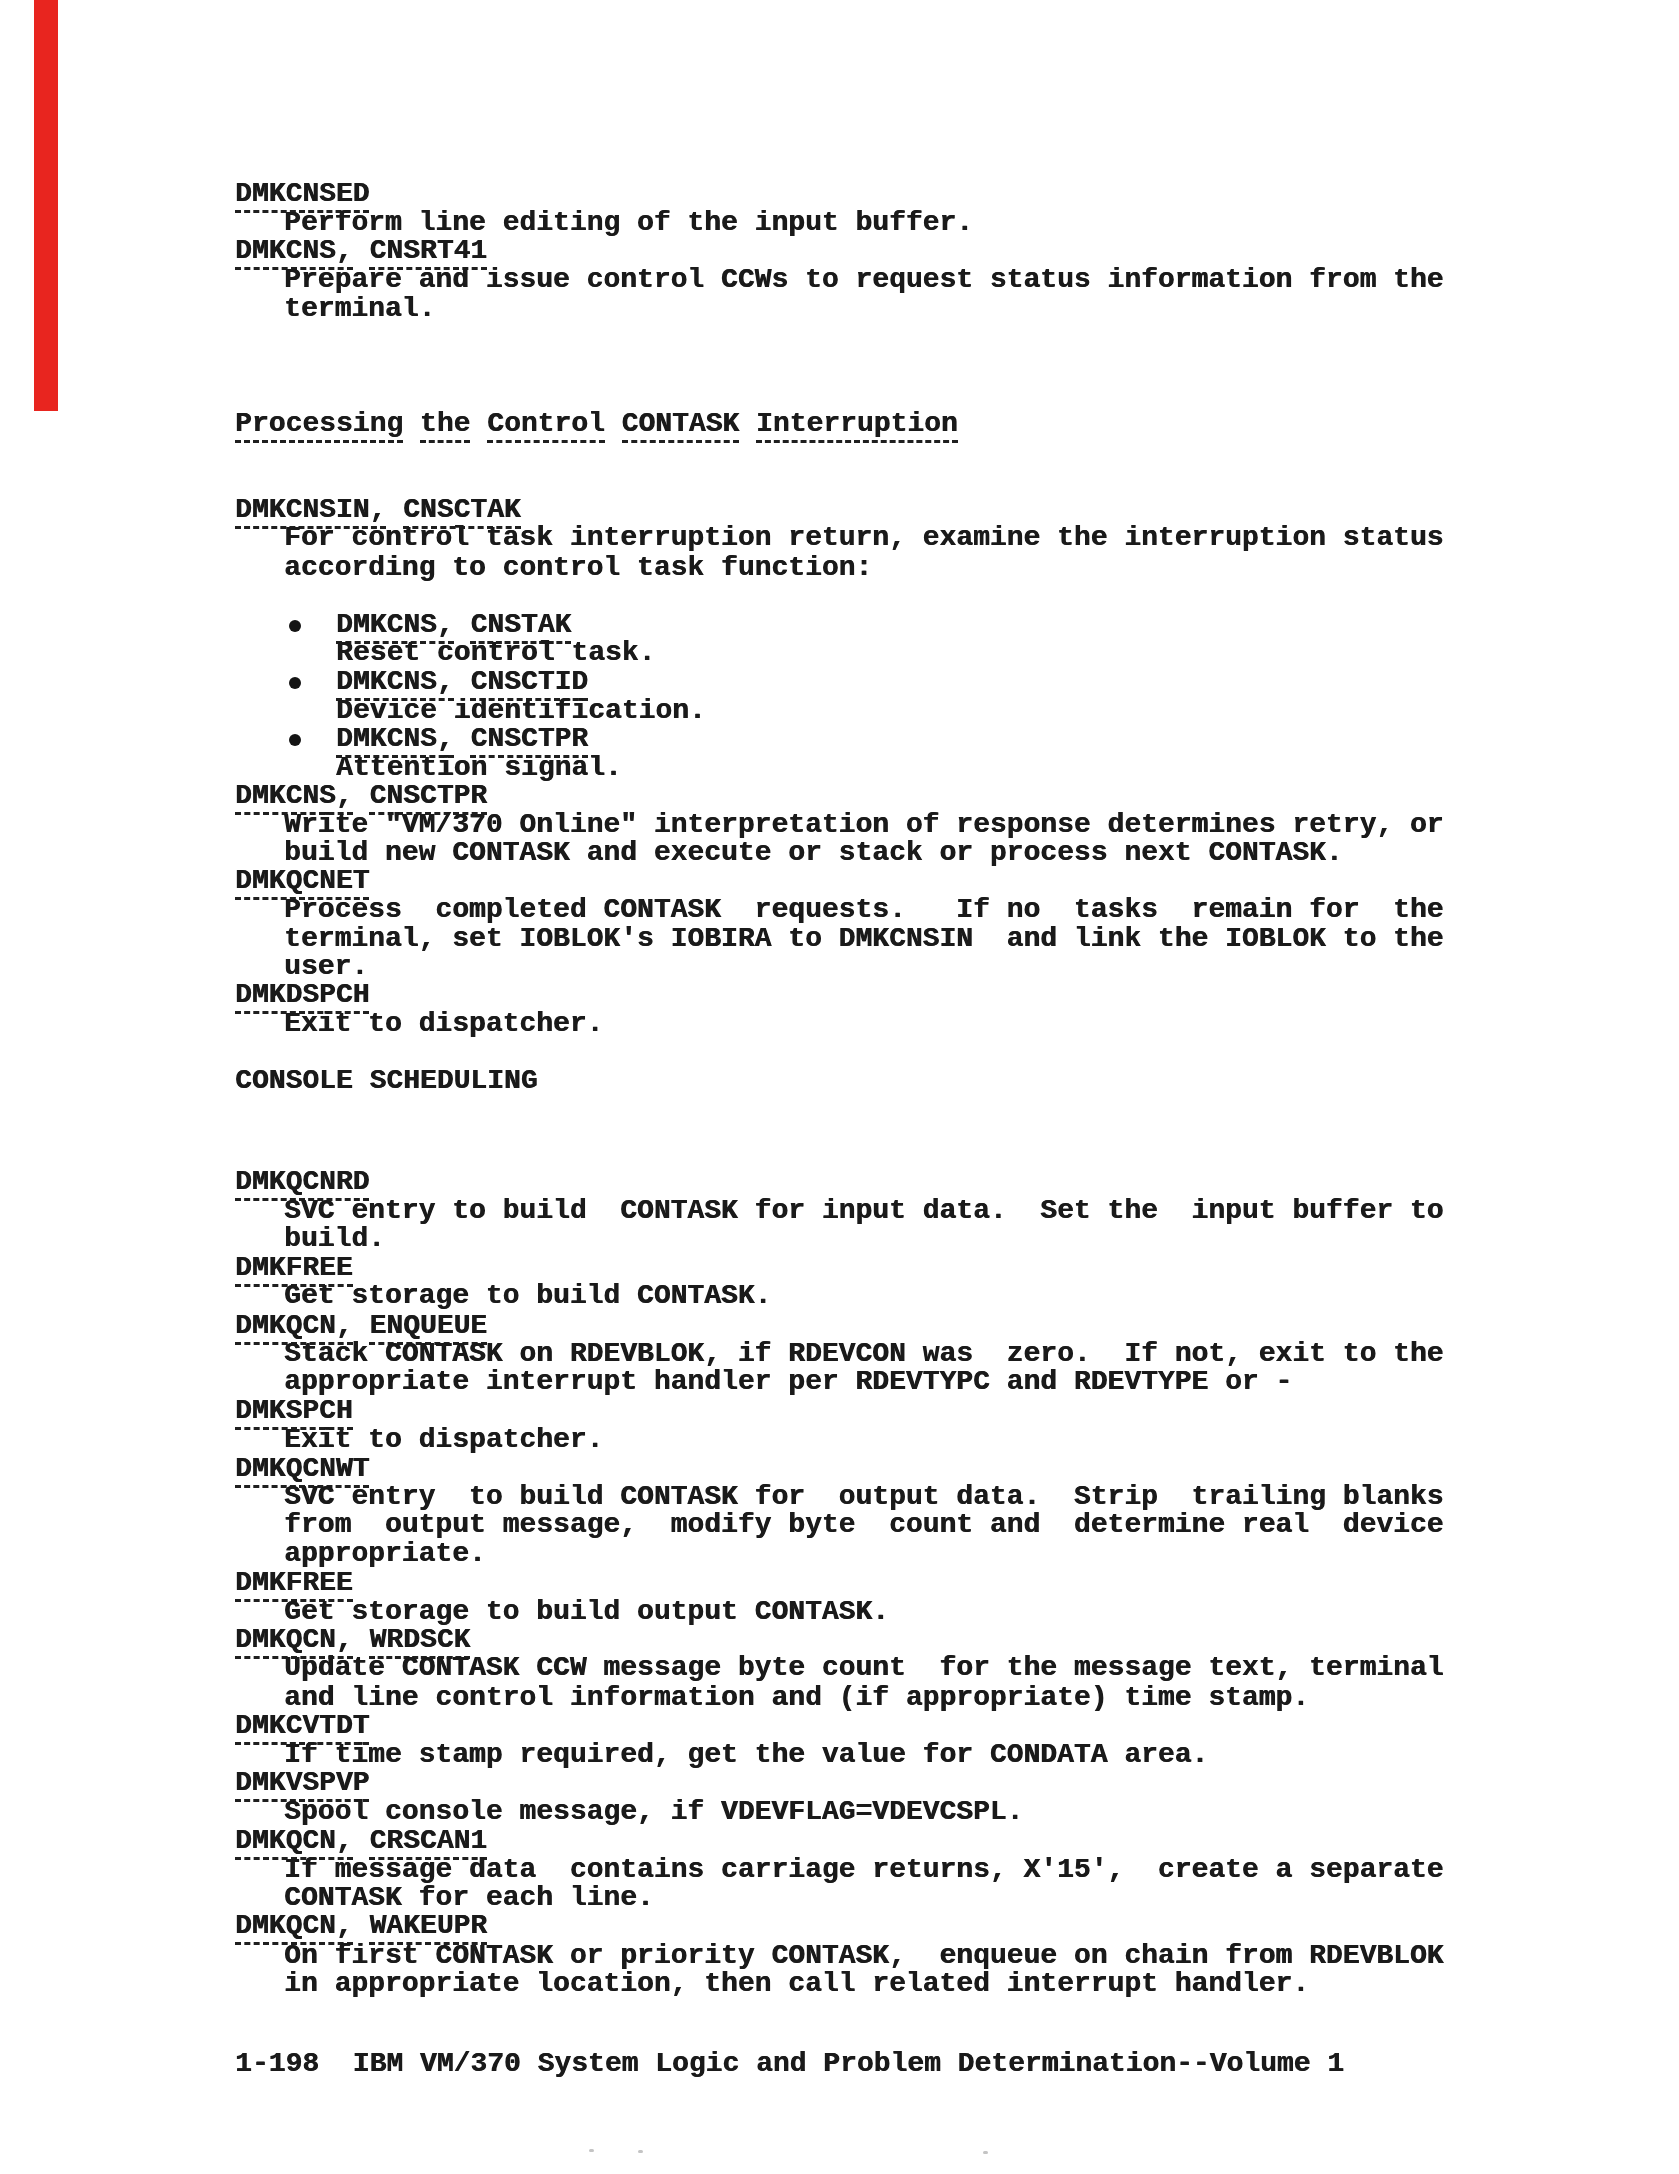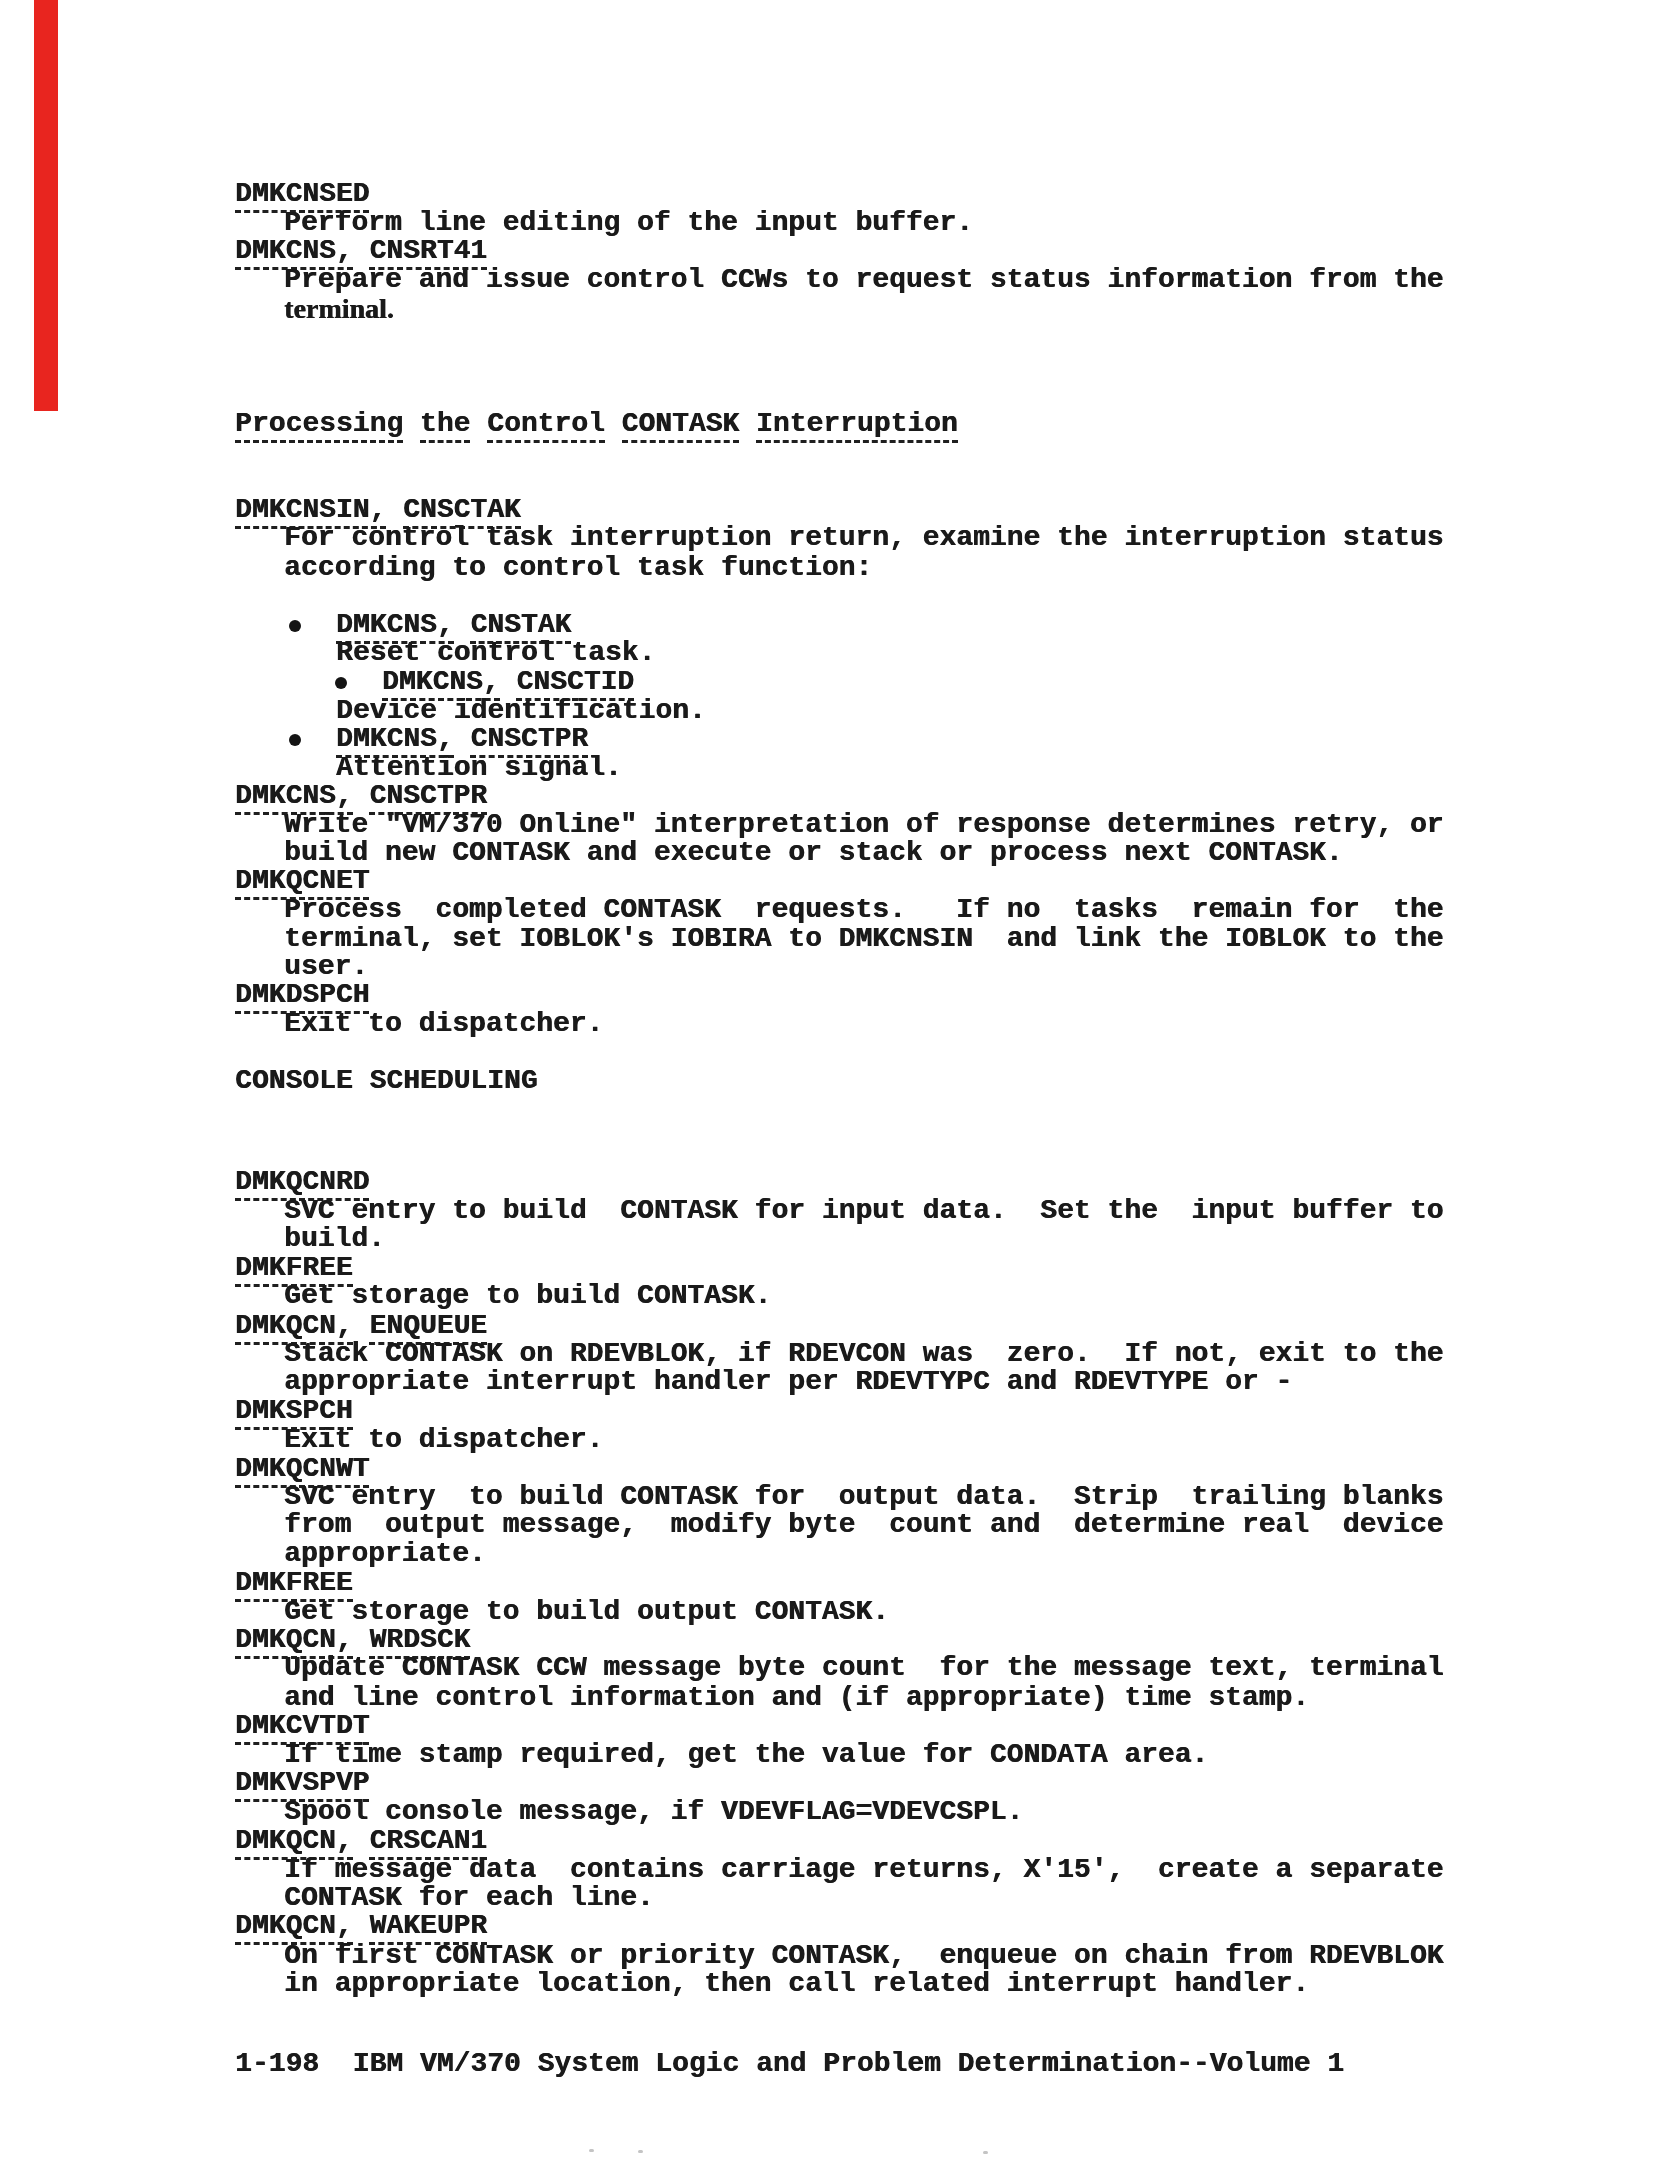--- a/index.html
+++ b/index.html
@@ -47,28 +47,28 @@
 </head>
 <body>
 
 <div class="page">
   <div class="red-stripe" style="background: rgb(232, 37, 31);"></div>
   <div class="text-column">
       <div class="line h" style="top: 180px;"><span class="uw">DMKCNSED</span></div>
       <div class="line b" style="top: 209px;">Perform line editing of the input buffer.</div>
       <div class="line h" style="top: 237px;"><span class="uw">DMKCNS,</span> <span class="uw">CNSRT41</span></div>
       <div class="line b" style="top: 266px;">Prepare and issue control CCWs to request status information from the</div>
-      <div class="line b" style="top: 295px; font-family: Liberation Serif, serif;">terminal.</div>
+      <div class="line b" style="top: 295px;">terminal.</div>
       <div class="line sh" style="top: 410px;"><span class="uw">Processing</span> <span class="uw">the</span> <span class="uw">Control</span> <span class="uw">CONTASK</span> <span class="uw">Interruption</span></div>
       <div class="line h" style="top: 496px;"><span class="uw">DMKCNSIN,</span> <span class="uw">CNSCTAK</span></div>
       <div class="line b" style="top: 524px;">For control task interruption return, examine the interruption status</div>
       <div class="line b" style="top: 554px;">according to control task function:</div>
       <div class="line bh" style="top: 611px;"><span class="dot"></span><span class="uw">DMKCNS,</span> <span class="uw">CNSTAK</span></div>
       <div class="line bb" style="top: 639px;">Reset control task.</div>
-      <div class="line bh" style="top: 668px; margin-left: 46px;"><span class="dot"></span><span class="uw">DMKCNS,</span> <span class="uw">CNSCTID</span></div>
+      <div class="line bh" style="top: 668px;"><span class="dot"></span><span class="uw">DMKCNS,</span> <span class="uw">CNSCTID</span></div>
       <div class="line bb" style="top: 697px;">Device identification.</div>
       <div class="line bh" style="top: 725px;"><span class="dot"></span><span class="uw">DMKCNS,</span> <span class="uw">CNSCTPR</span></div>
       <div class="line bb" style="top: 754px;">Attention signal.</div>
       <div class="line h" style="top: 782px;"><span class="uw">DMKCNS,</span> <span class="uw">CNSCTPR</span></div>
       <div class="line b" style="top: 811px;">Write "VM/370 Online" interpretation of response determines retry, or</div>
       <div class="line b" style="top: 839px;">build new CONTASK and execute or stack or process next CONTASK.</div>
       <div class="line h" style="top: 867px;"><span class="uw">DMKQCNET</span></div>
       <div class="line b" style="top: 896px;">Process  completed CONTASK  requests.   If no  tasks  remain for  the</div>
       <div class="line b" style="top: 925px;">terminal, set IOBLOK's IOBIRA to DMKCNSIN  and link the IOBLOK to the</div>
       <div class="line b" style="top: 953px;">user.</div>

